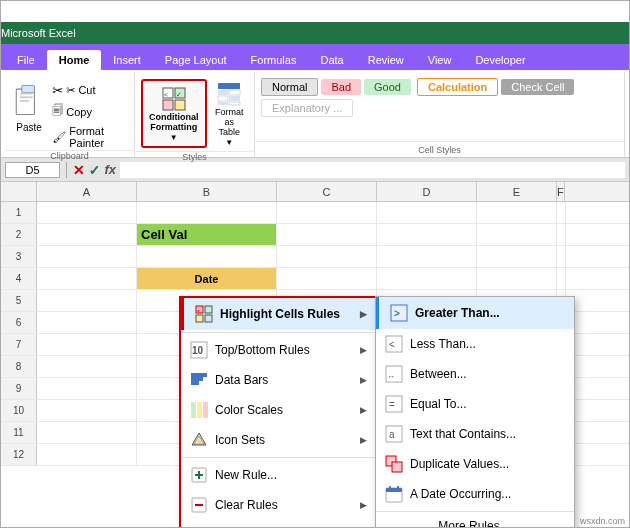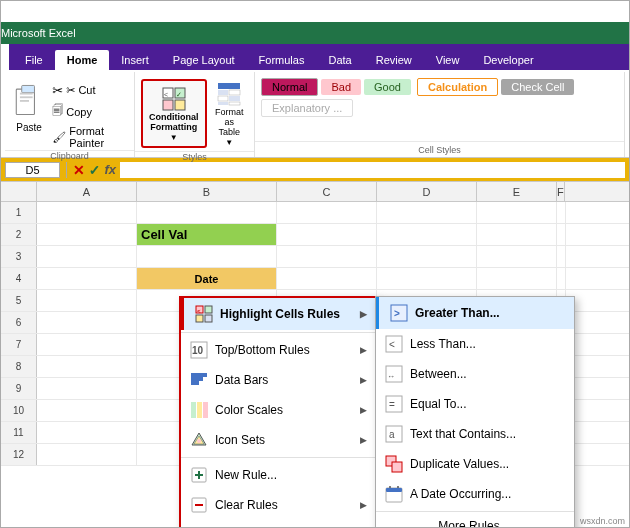--- a/index.html
+++ b/index.html
@@ -20,26 +20,25 @@
       height: 22px;
       display: flex;
       align-items: center;
       padding: 0 0;
       font-size: 11px;
       margin-top: 21px;
     }
 
     
     .ribbon-tabs {
-      background: #4c1d95;
+      background: #8b5cf6;
       display: flex;
       align-items: flex-end;
       height: 26px;
       padding-left: 4px;
-      margin-left: 8px;
     }
     .ribbon-tab {
       padding: 4px 12px;
       font-size: 11px;
       color: white;
       cursor: pointer;
       border-radius: 2px 2px 0 0;
     }
     .ribbon-tab.active {
       background: #fff;
@@ -87,34 +86,34 @@
       cursor: pointer;
       padding: 1px 3px;
       border-radius: 2px;
     }
     .style-badge {
       padding: 2px 10px;
       font-size: 11px;
       border-radius: 2px;
       font-weight: 500;
     }
-    .badge-normal { background: #be185d; border: 1px solid #aaa; }
+    .badge-normal { background: #e5e5e5; border: 1px solid #aaa; }
     .badge-bad { background: #ffc7ce; color: #9c0006; }
     .badge-good { background: #c6efce; color: #276221; }
     .badge-calc { background: #fff; color: #f59119; border: 1px solid #f59119; font-weight: 600; }
     .badge-check { background: #a5a5a5; color: #fff; }
     .badge-expl { background: #fff; color: #aaa; border: 1px solid #ddd; }
 
     
     .formula-bar {
       display: flex;
       align-items: center;
       height: 24px;
       border-bottom: 1px solid #c8c8c8;
-      background: #eab308;
+      background: #e5e5e5;
       padding: 0 4px;
       gap: 4px;
     }
     .cell-ref {
       width: 60px;
       border: 1px solid #aaa;
       font-size: 11px;
       padding: 1px 4px;
       text-align: center;
     }

